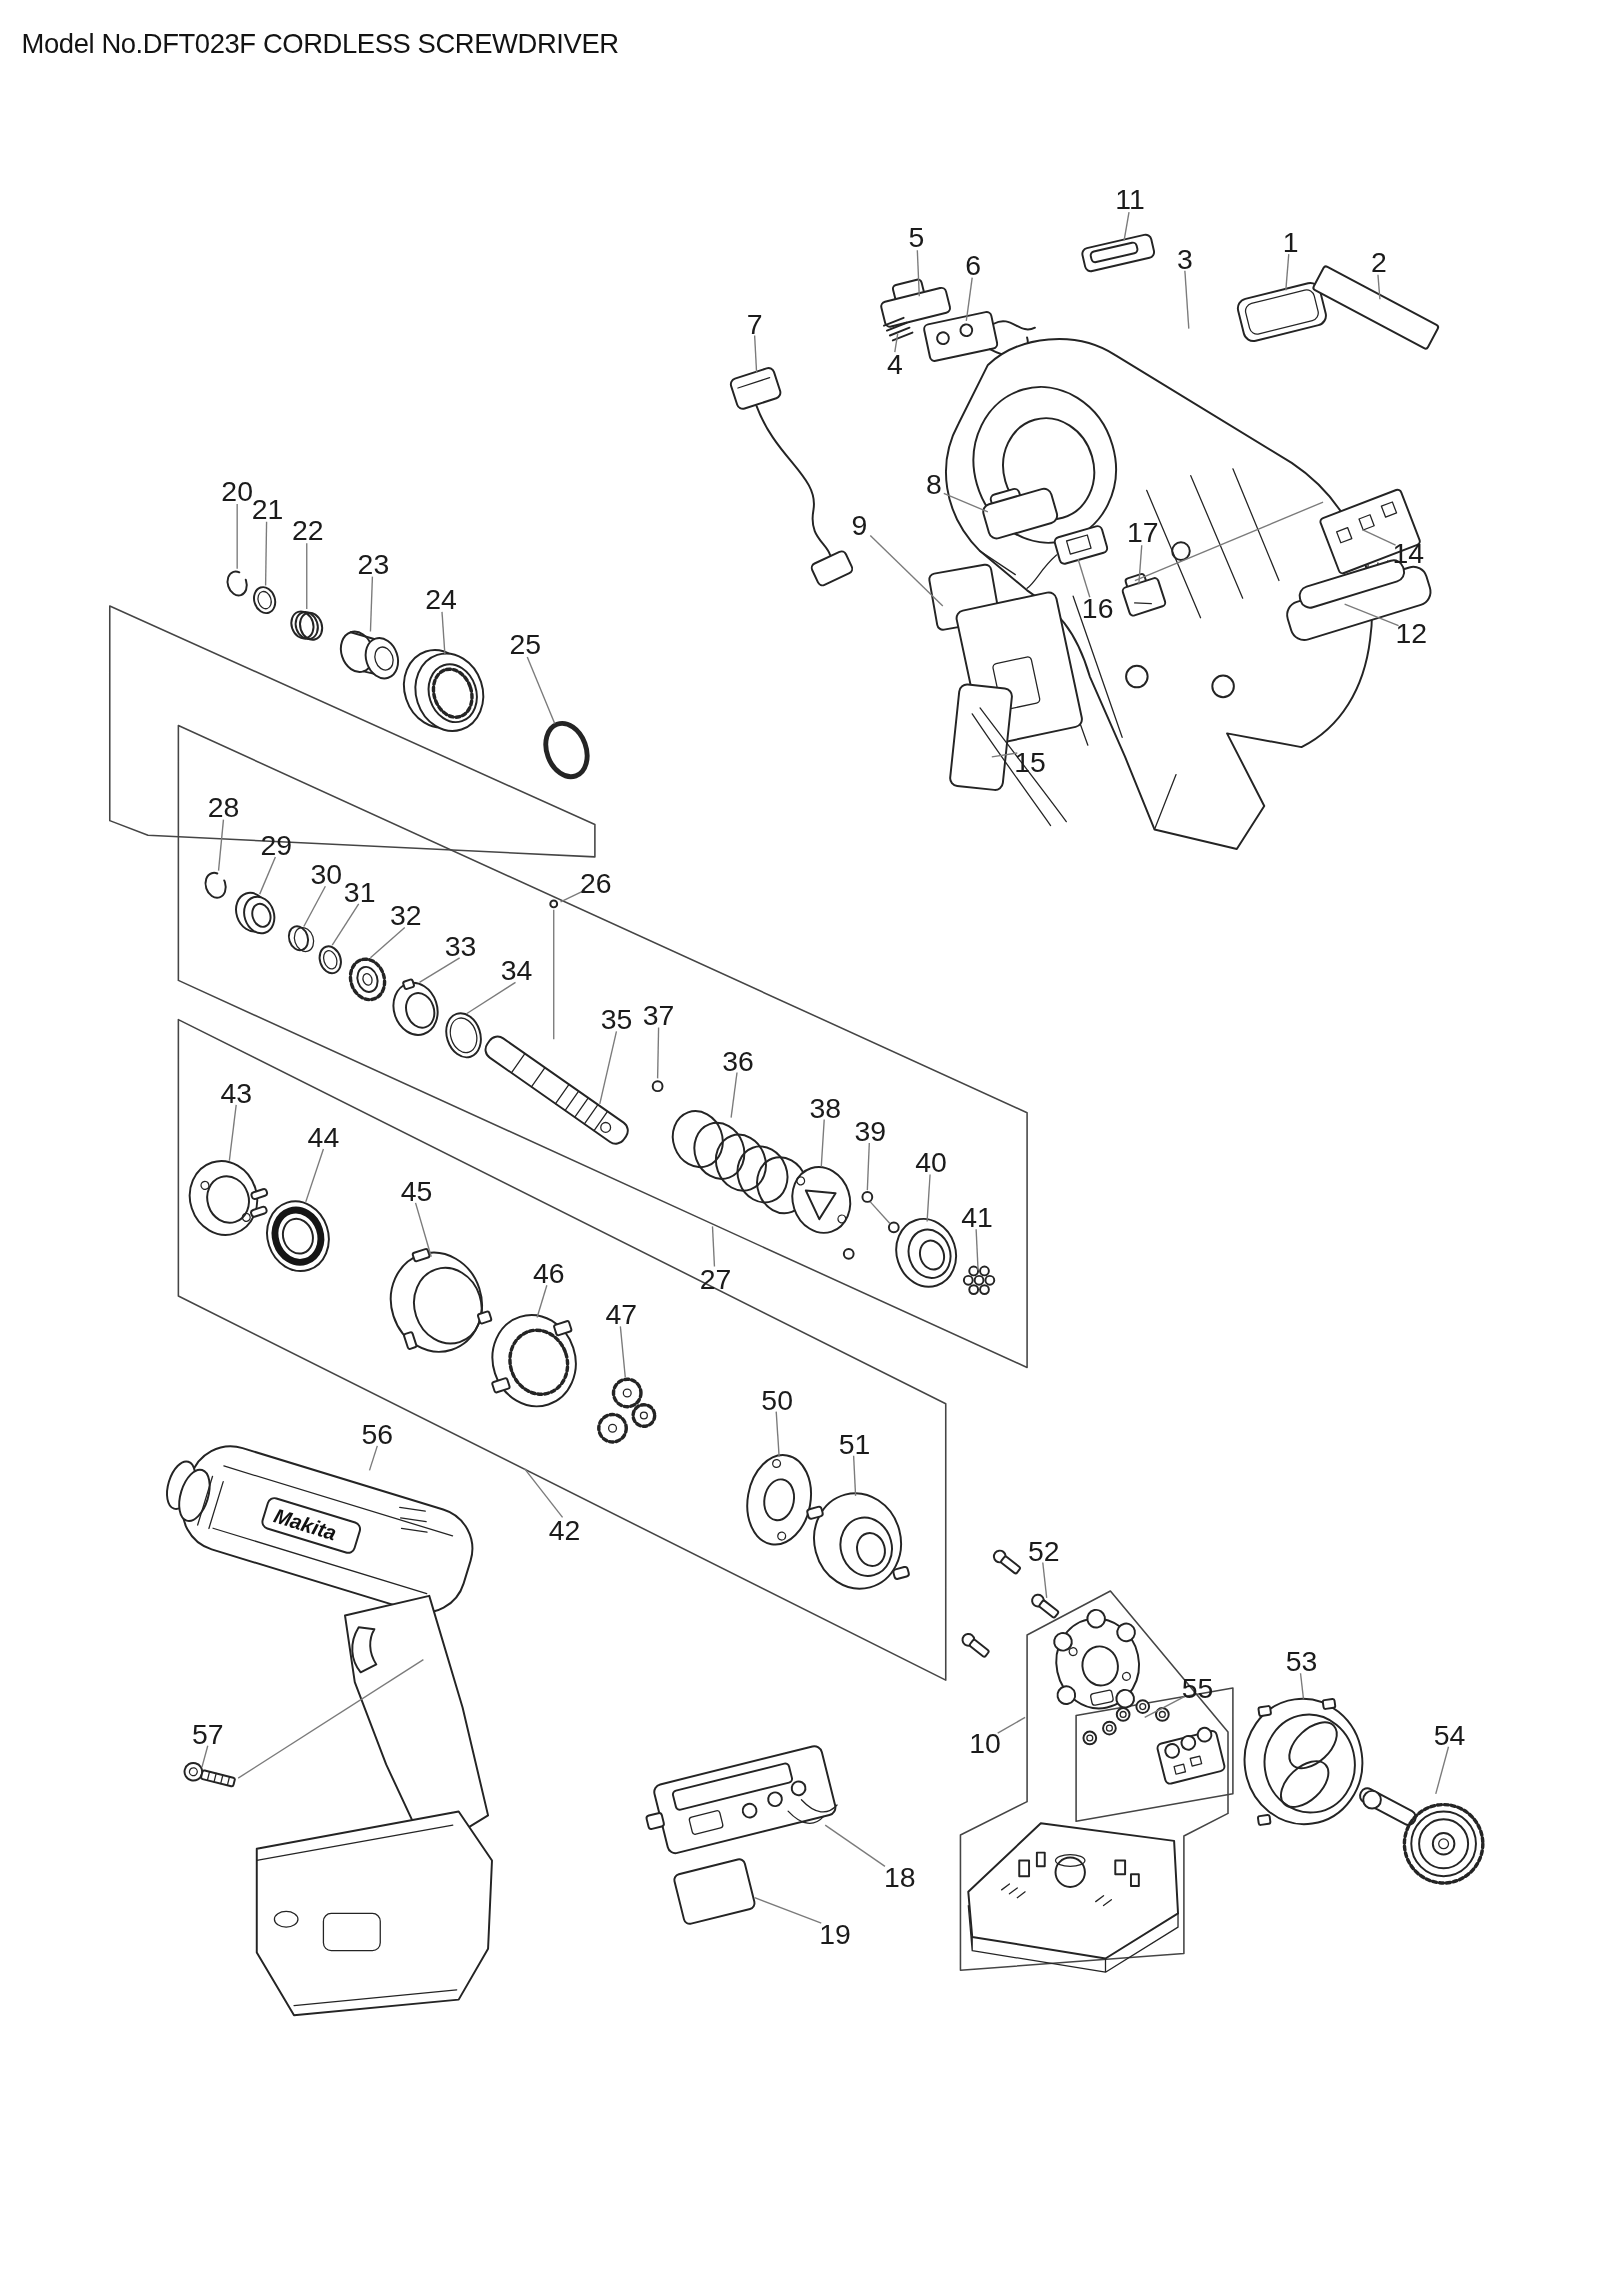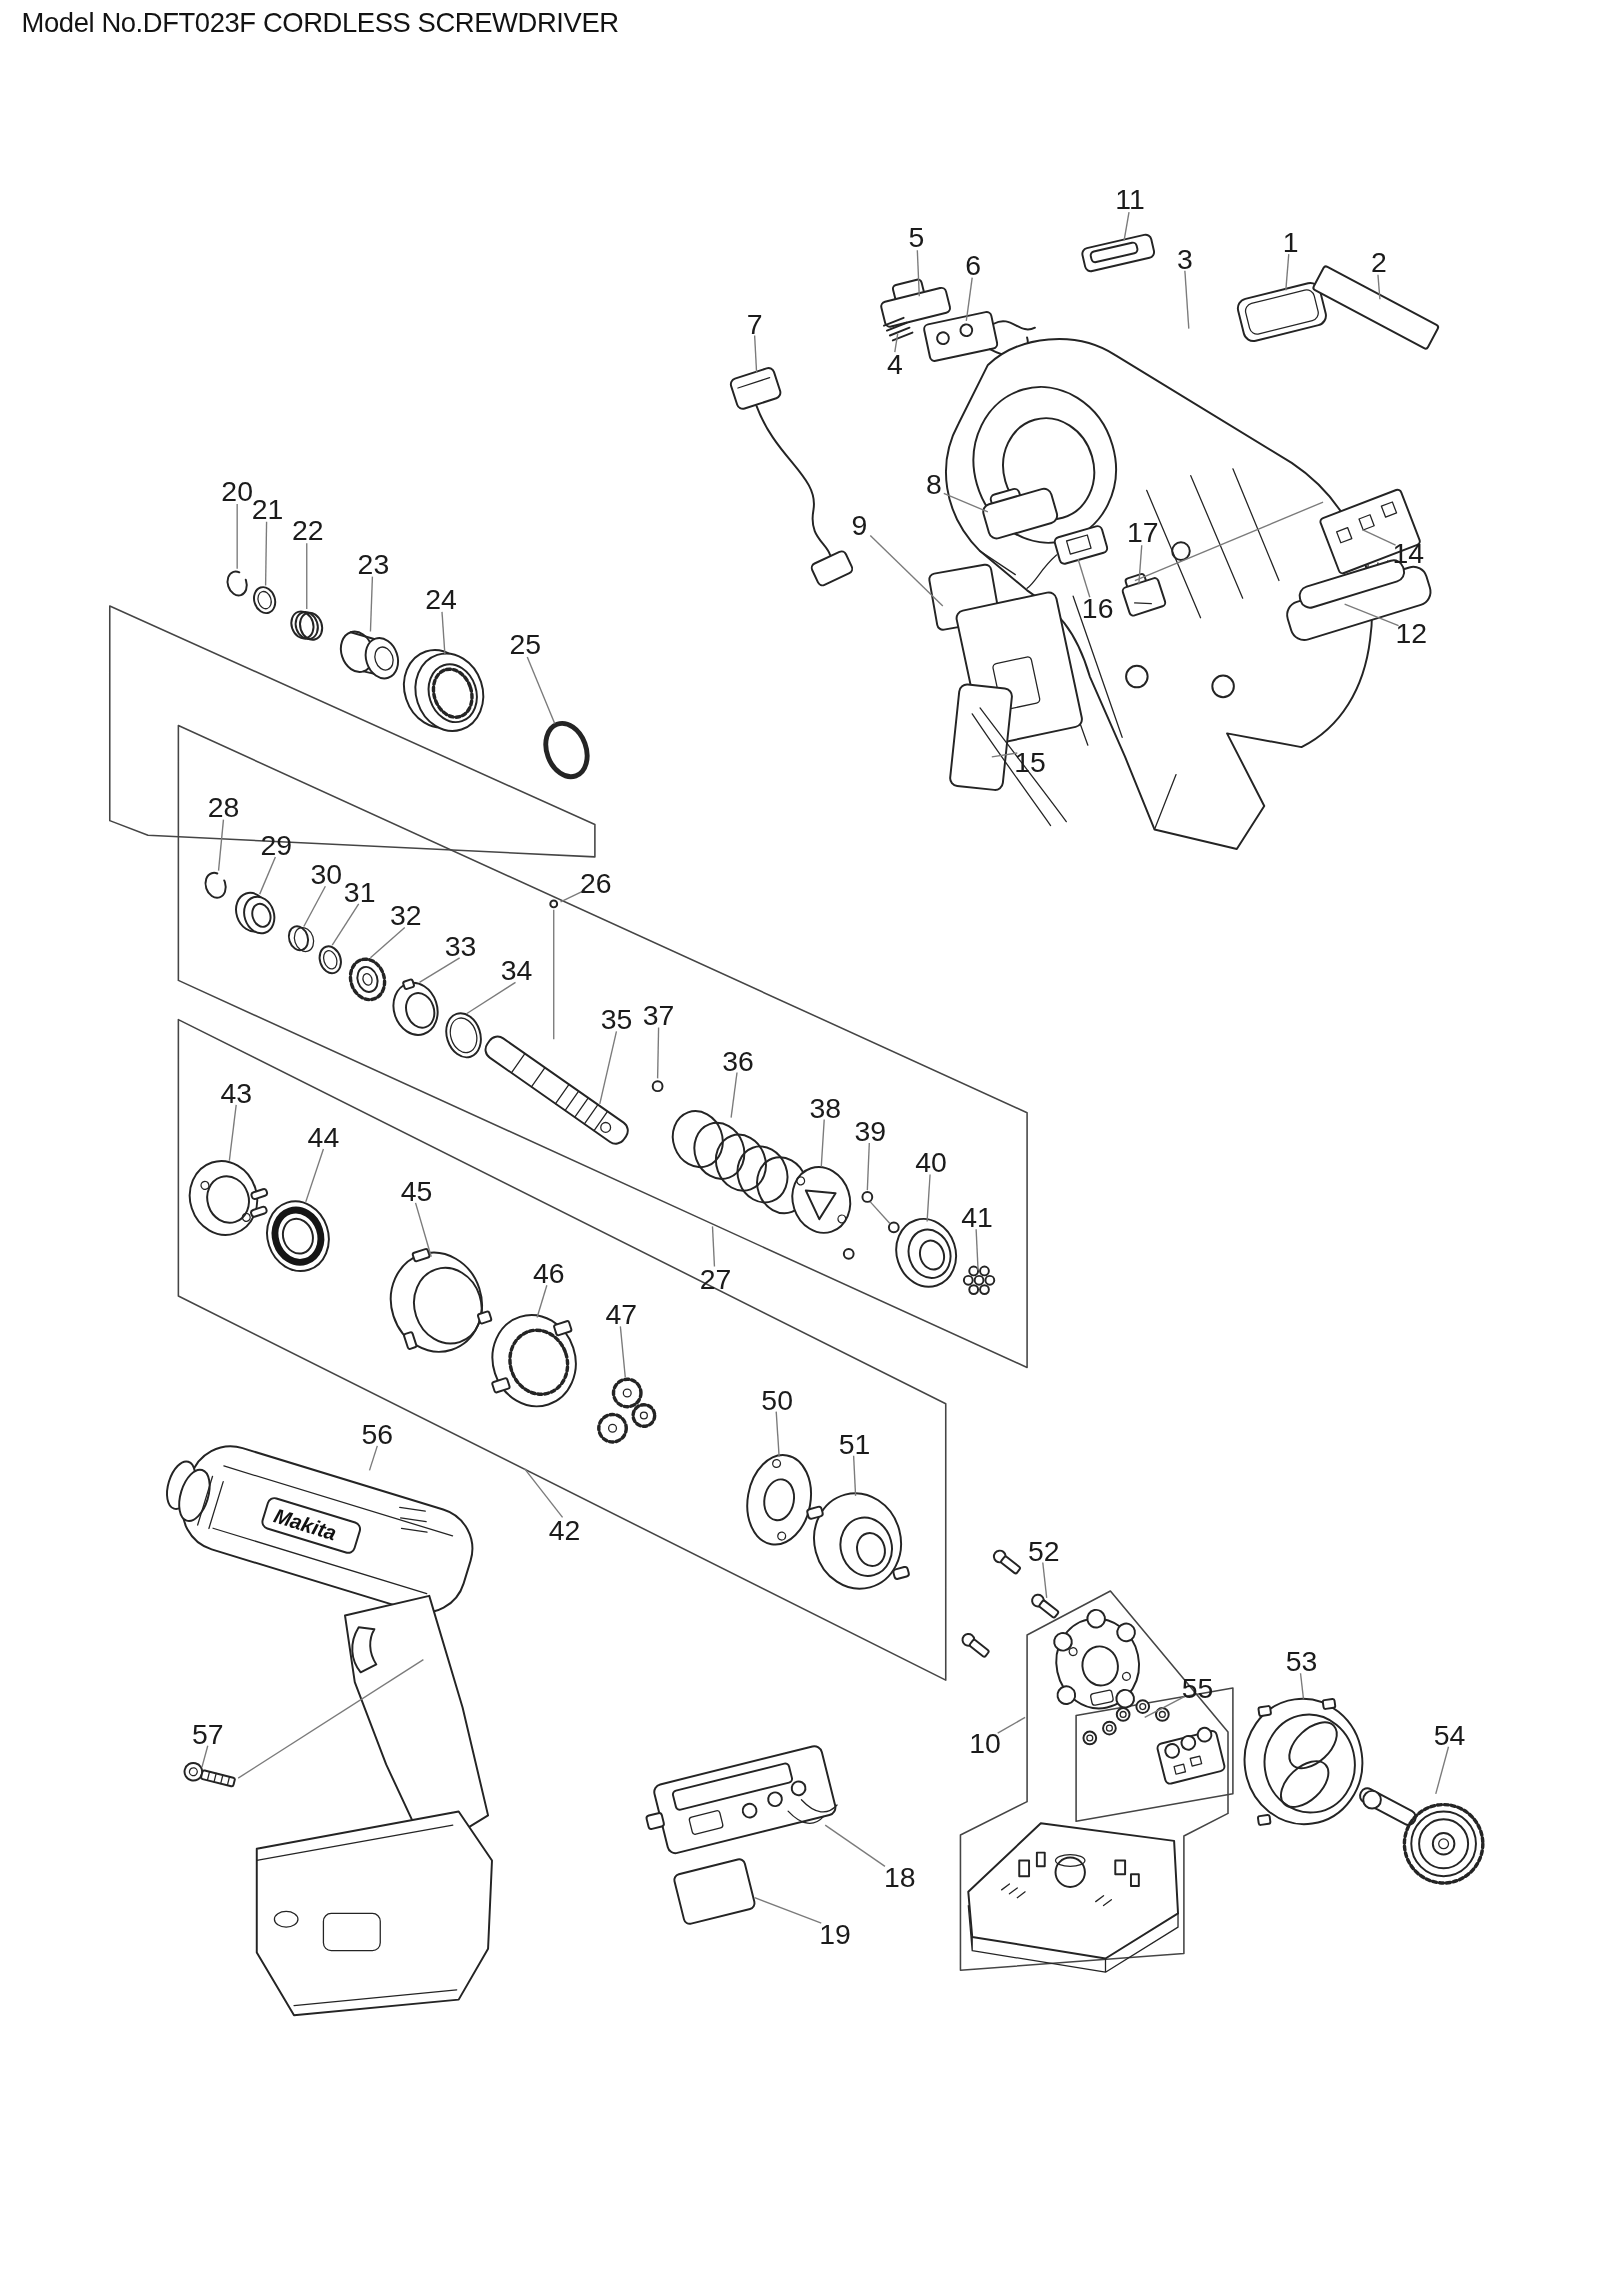--- a/index.html
+++ b/index.html
@@ -1,17 +1,17 @@
 <!DOCTYPE html>
 <html><head>
 <meta charset="utf-8">
 <style>
   html,body { margin:0; padding:0; background:#ffffff; }
   body { width:1621px; height:2293px; position:relative; font-family:"Liberation Sans", sans-serif; }
-  #page-title { position:absolute; left:21.6px; top:7px; font-size:27.4px; letter-spacing:-0.4px; color:#131313; white-space:nowrap; }
+  #page-title { position:absolute; left:21.6px; top:28px; font-size:27.4px; letter-spacing:-0.4px; color:#131313; white-space:nowrap; }
   svg.diagram { position:absolute; left:0; top:0; }
   .ln  { fill:none; stroke:#242424; stroke-width:2; stroke-linecap:round; stroke-linejoin:round; }
   .fw  { fill:#ffffff; stroke:#242424; stroke-width:2; stroke-linejoin:round; }
   .thk { stroke-width:5; }
   .thin{ stroke-width:1.3; }
   .teeth { stroke-dasharray:4 3; stroke-width:3.5; }
   .box { fill:none; stroke:#454545; stroke-width:1.6; stroke-linejoin:round; }
   .leader { stroke:#7b7b7b; stroke-width:1.4; fill:none; }
   .plabel { font-size:29px; fill:#1b1b1b; text-anchor:middle; font-family:"Liberation Sans",sans-serif; }
   .brand { font-size:21px; font-weight:bold; font-style:italic; fill:#111; }

